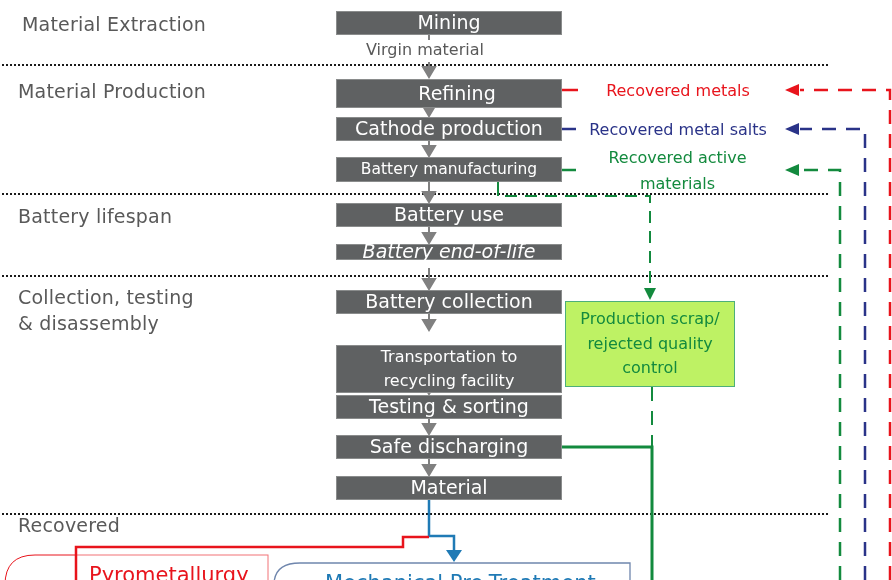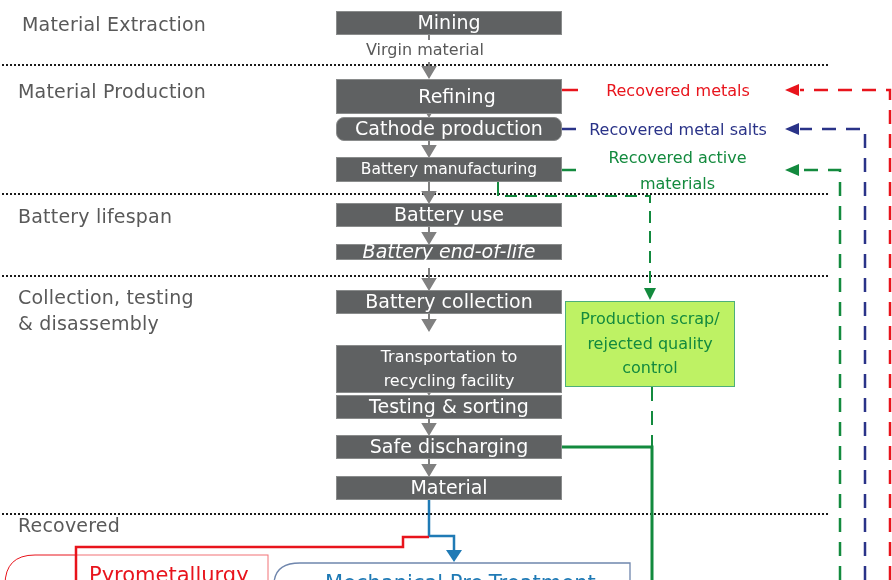--- a/index.html
+++ b/index.html
@@ -103,22 +103,22 @@
 
   <path d="M5,600 L5,585 Q5,555 35,555 L76,555" stroke="#e8141c" stroke-width="1" fill="none"></path>
 
   <rect x="76" y="555" width="192" height="40" stroke="#e8141c" stroke-width="1" fill="none" opacity="0.6"></rect>
 
   <path d="M274,600 L274,585 Q274,563 300,563 L630,563 L630,600" stroke="#6f86ad" stroke-width="1.3" fill="none"></path>
 </svg>
 
 <div class="step" style="top:11px; height:24px;">Mining</div>
 <div class="flow-note" style="left:366px; top:40px;">Virgin material</div>
-<div class="step" style="top:79px; height:35px;padding-left:16px;">Refining</div>
-<div class="step" style="top:117px; height:24px;border-radius:8px;">Cathode production</div>
+<div class="step" style="top:79px; height:29px;padding-left:16px;">Refining</div>
+<div class="step" style="top:117px; height:24px;">Cathode production</div>
 <div class="step small" style="top:157px; height:25px;">Battery manufacturing</div>
 <div class="step" style="top:203px; height:24px;">Battery use</div>
 <div class="step" style="top:244px; height:16px;font-style:italic;">Battery end-of-life</div>
 <div class="step" style="top:290px; height:24px;">Battery collection</div>
 <div class="step medium" style="top:345px; height:48px; padding:16px 30px;">Transportation to recycling facility</div>
 <div class="step" style="top:395px; height:24px;">Testing &amp; sorting</div>
 <div class="step" style="top:435px; height:24px;">Safe discharging</div>
 <div class="step" style="top:476px; height:24px;">Material</div>
 
 <div class="rec-label" style="left:580px; top:78px; width:196px; color:#e8141c;">Recovered metals</div>

